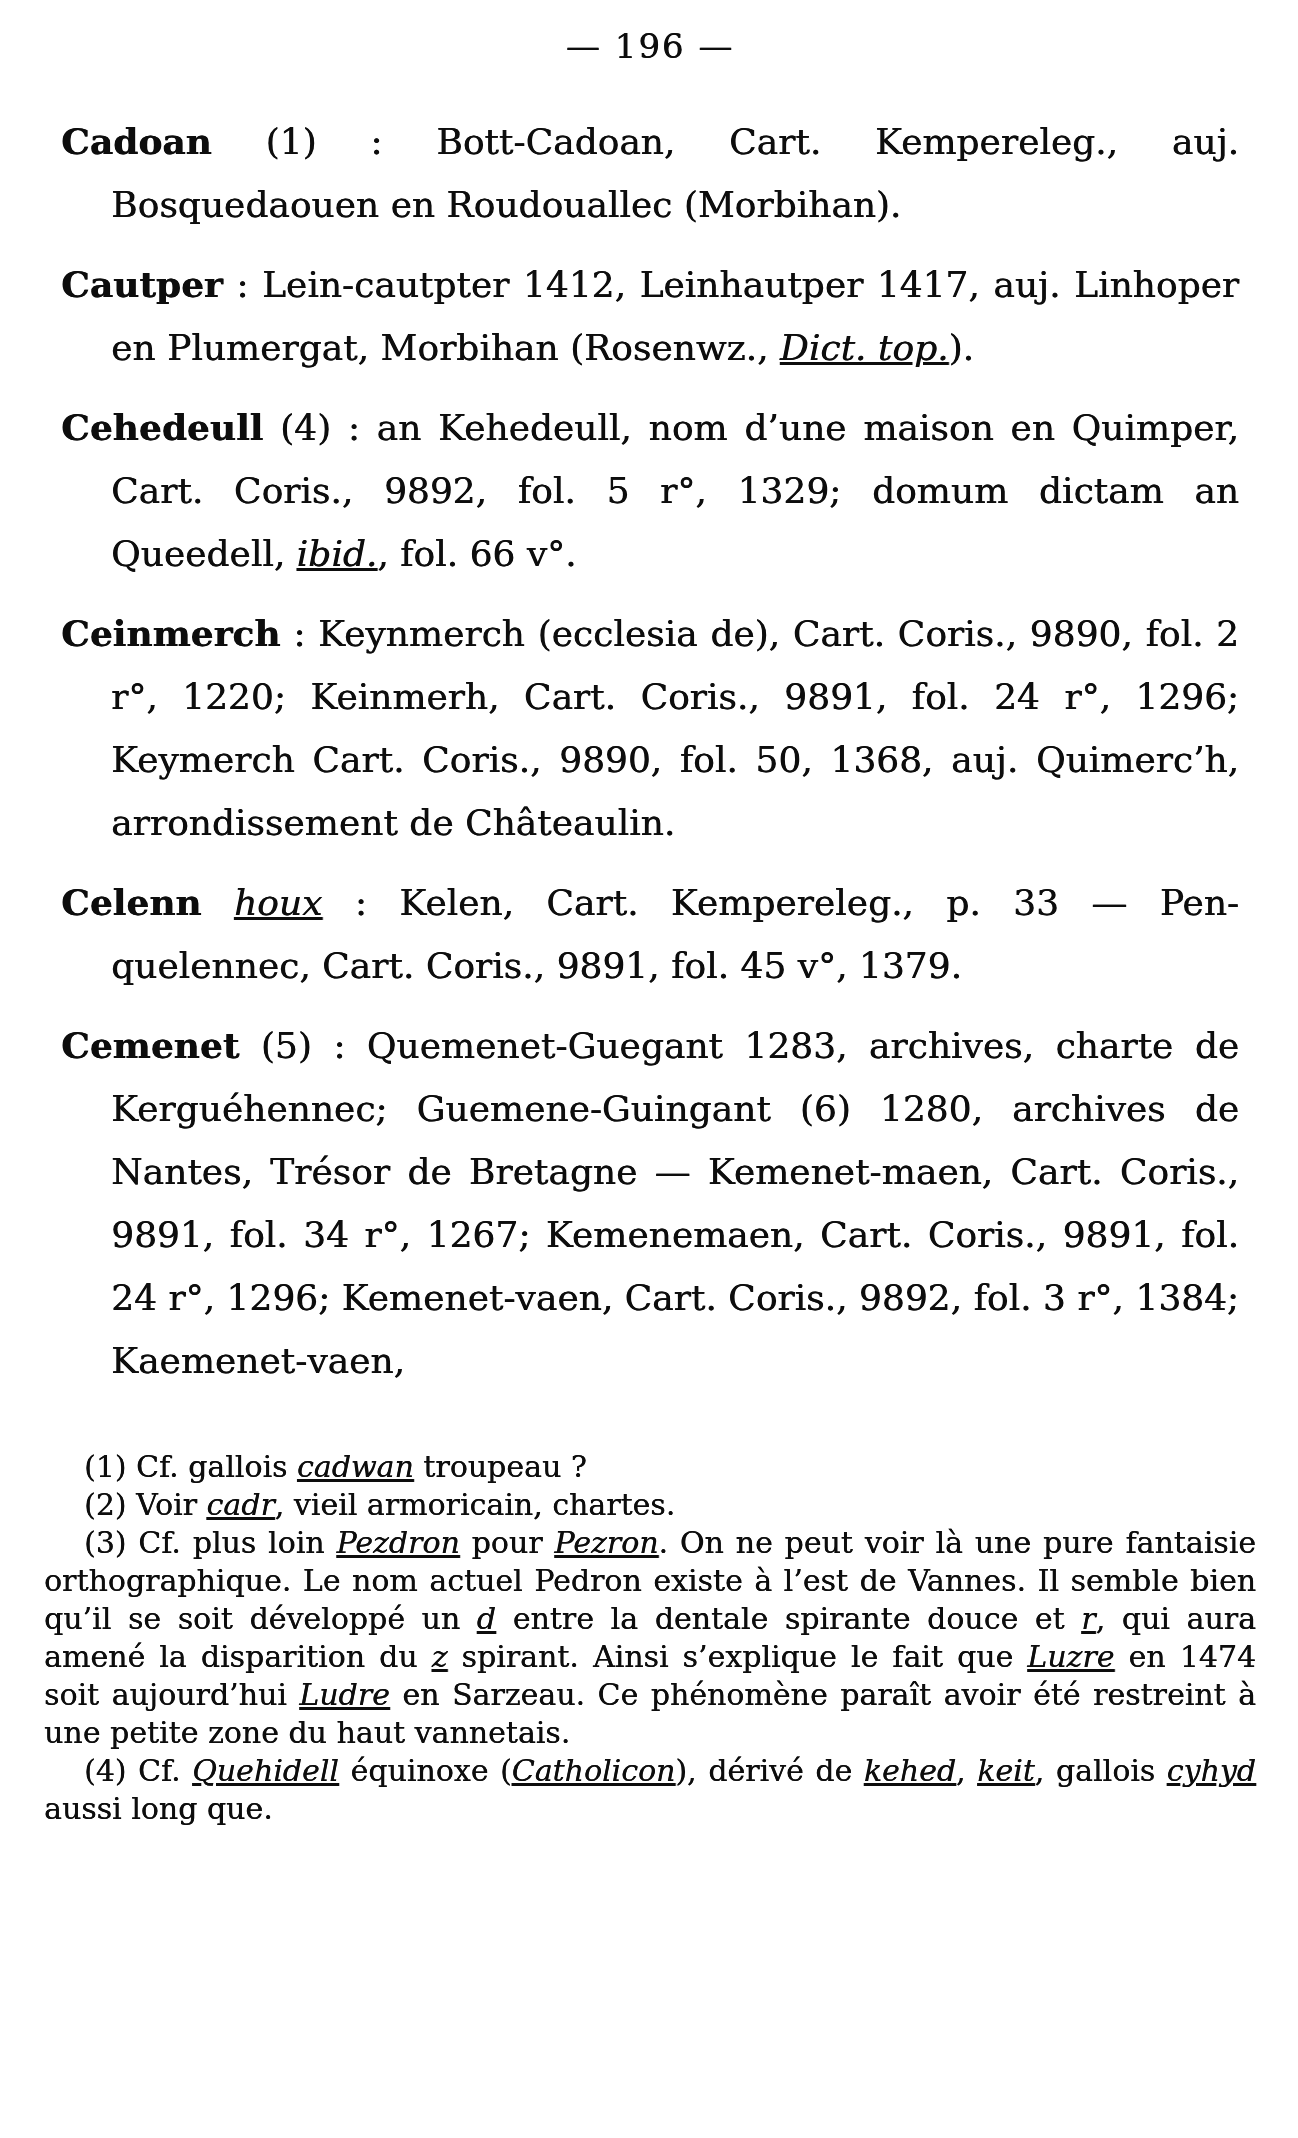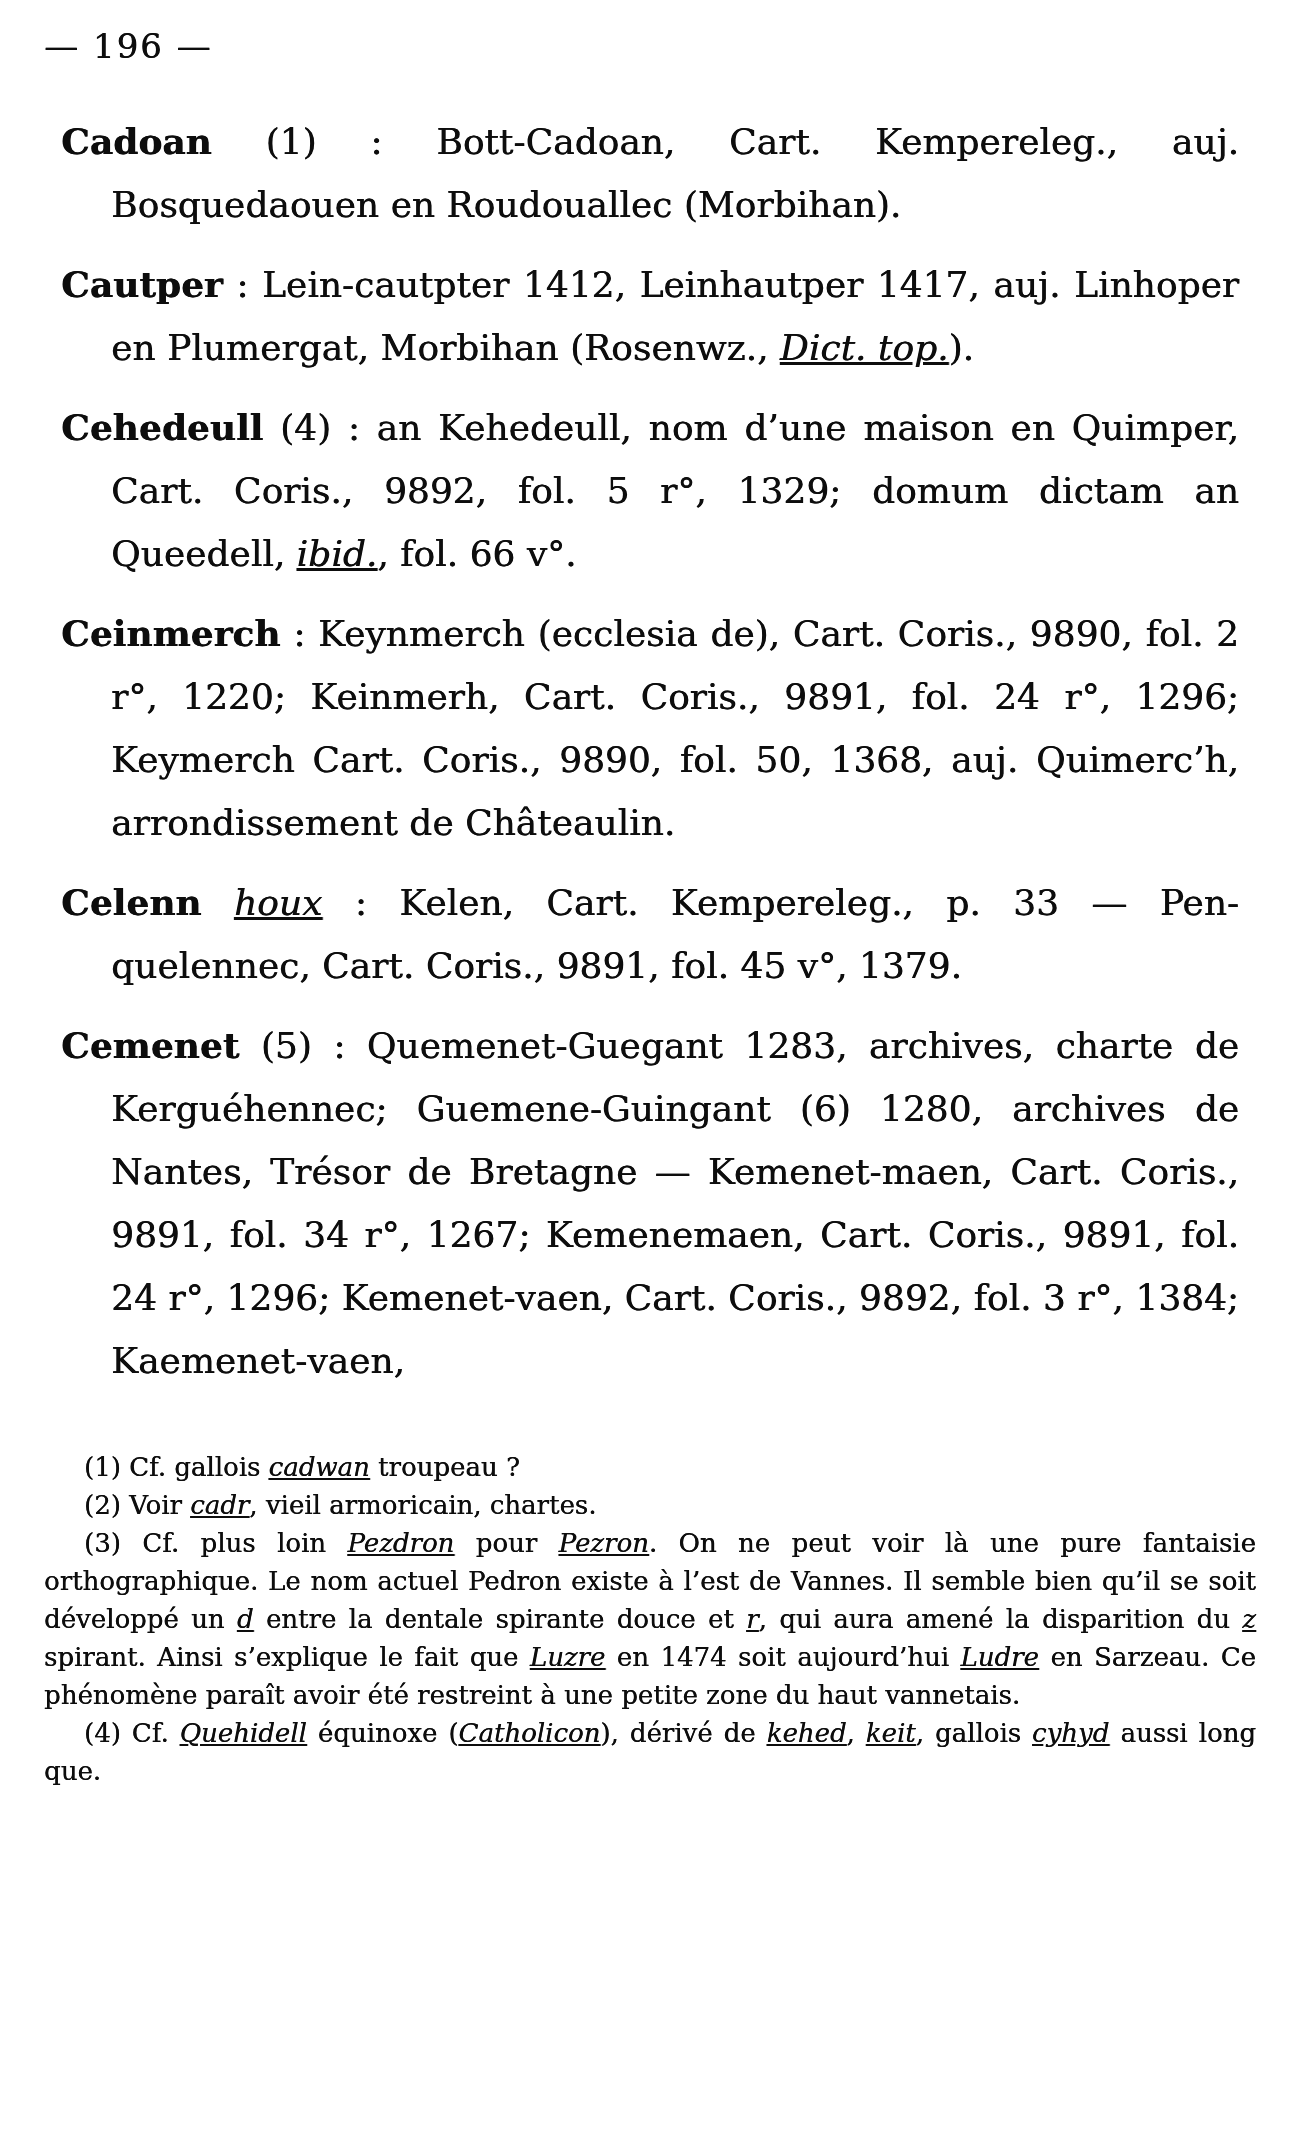--- a/index.html
+++ b/index.html
@@ -16,41 +16,41 @@
   }
   .page {
     box-sizing: border-box;
     width: 1298px;
     height: 2138px;
     padding: 26px 42px 0 44px;
     overflow: hidden;
   }
   .page-number {
     font-size: 34px;
-    text-align: left;
+    text-align: center;
     letter-spacing: 2px;
     margin: 0 0 44px 0;
     text-shadow: 0.5px 0 0 currentColor;
   }
   .entries p.entry {
     margin: 17px;
     font-size: 36px;
     line-height: 63px;
     text-align: justify;
     padding-left: 50px;
     text-indent: -50px;
     hyphens: none;
     text-shadow: 0.5px 0 0 currentColor;
   }
   .footnotes {
     margin-top: 56px;
   }
   .footnotes p.footnote {
     margin: 0;
-    font-size: 26px;
+    font-size: 30px;
     line-height: 38px;
     text-align: justify;
     text-indent: 40px;
     hyphens: none;
     text-shadow: 0.3px 0 0 currentColor;
   }
   .seg-b { font-weight: bold; }
   .seg-i { font-style: italic; text-decoration: underline; }
 </style>
 </head>

